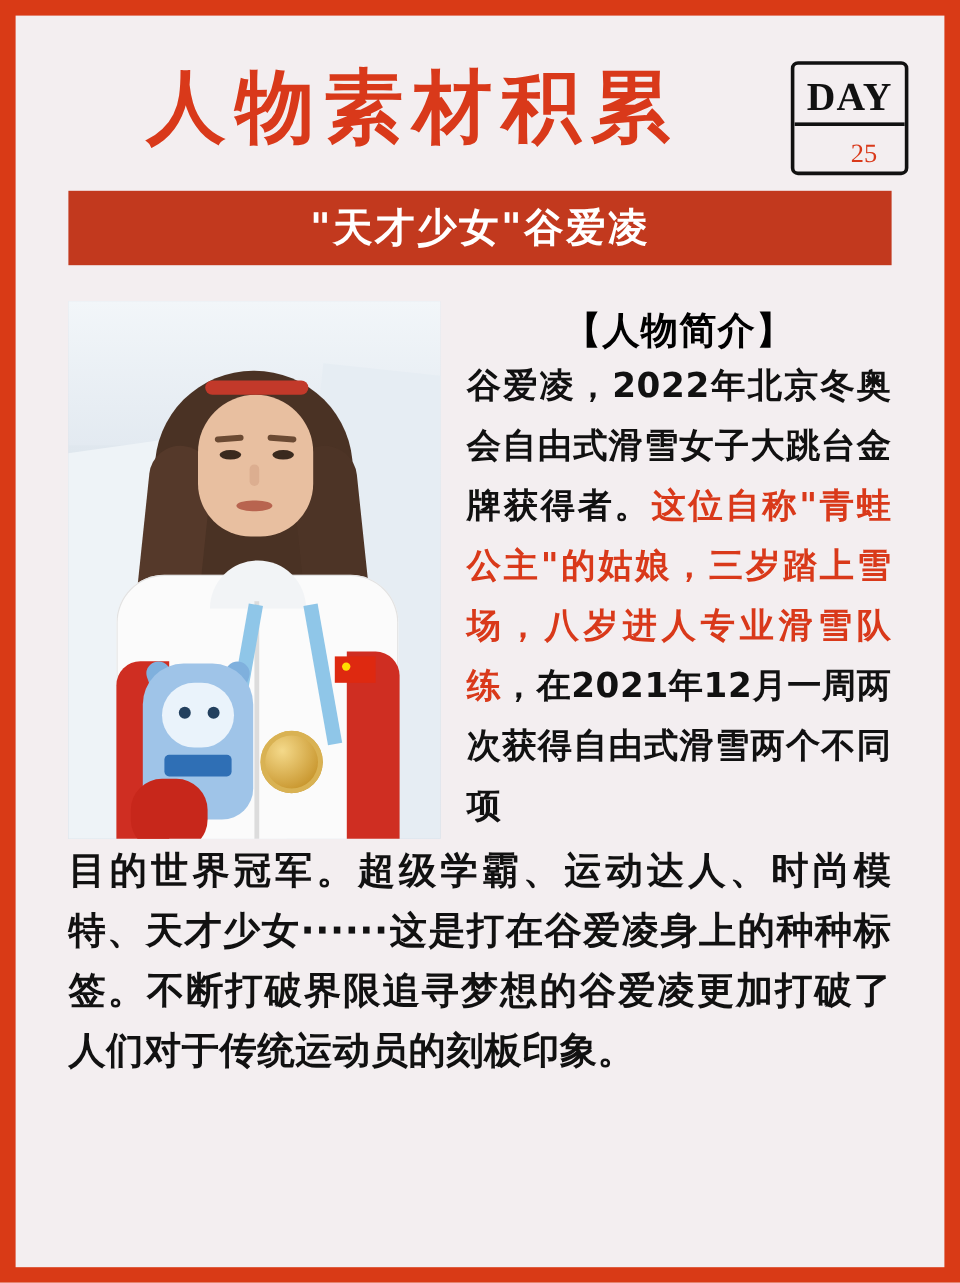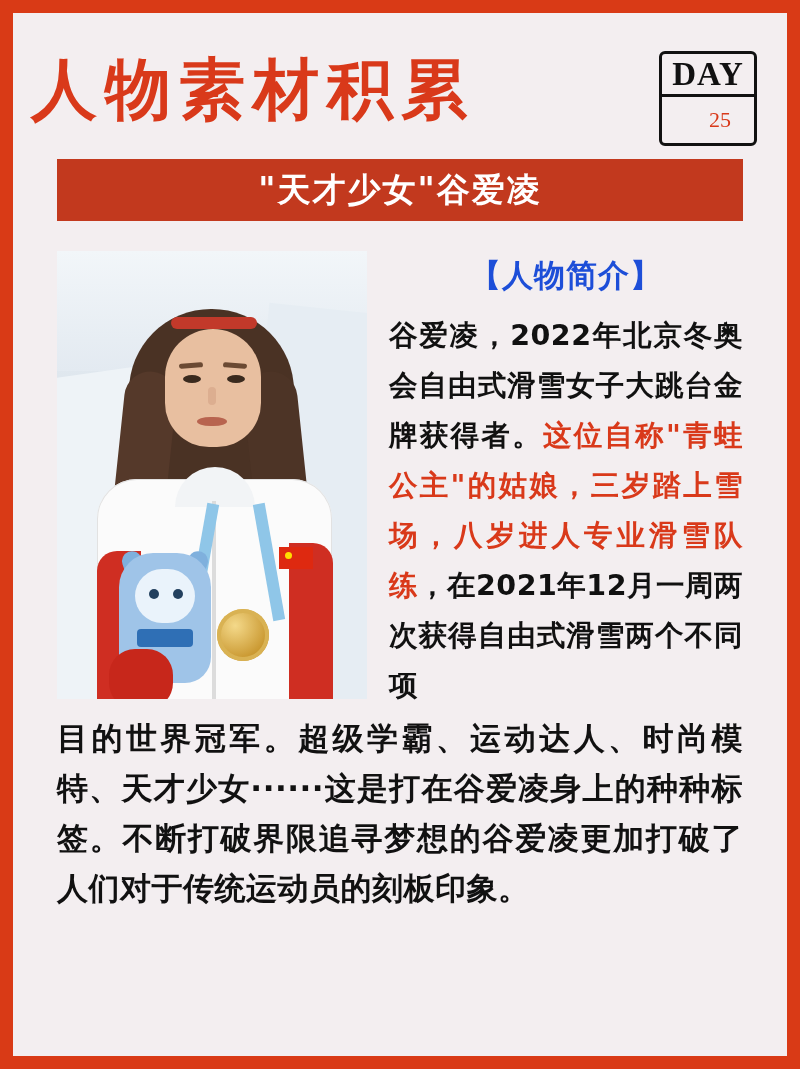--- a/index.html
+++ b/index.html
@@ -35,21 +35,21 @@
   }
 
   
   .header {
     position: relative;
     height: 130px;
     padding-top: 38px;
   }
 
   .main-title {
-    text-align: left;
+    text-align: center;
     color: #d9391a;
     font-size: 66px;
     font-weight: bold;
     letter-spacing: 8px;
     font-family: "DejaVu Sans", "Liberation Sans", sans-serif;
     line-height: 78px;
     padding-left: 18px;
     padding-right: 130px;
   }
 
@@ -64,21 +64,21 @@
     background: #f3eef0;
     text-align: center;
     overflow: hidden;
   }
   .day-badge .day-word {
     font-size: 33px;
     font-weight: bold;
     color: #111;
     letter-spacing: 1px;
     line-height: 40px;
-    padding-top: 0;
+    padding-top: 8px;
     font-family: "Liberation Serif", serif;
   }
   .day-badge .day-rule {
     width: 100%;
     height: 3px;
     background: #111;
   }
   .day-badge .day-num {
     font-size: 22px;
     color: #d9391a;
@@ -177,26 +177,25 @@
   .ph-ribbonR { position:absolute; left:206px; top:252px; width:12px; height:118px; background:#8fc6e8; transform:rotate(-10deg); }
   .ph-medal { position:absolute; left:160px; top:358px; width:52px; height:52px; background:radial-gradient(circle at 35% 32%, #f4d98a, #c9972f 70%); border-radius:50%; box-shadow: inset 0 0 0 4px #d9b253; }
   .ph-hand { position:absolute; left:52px; top:398px; width:64px; height:60px; background:#c7271b; border-radius:26px; }
 
   .intro-col {
     flex: 1;
     padding-top: 4px;
   }
 
   .intro-heading {
-    color: #1d4ed8;
+    color: #000000;
     font-size: 31px;
     font-weight: bold;
     text-align: center;
     letter-spacing: 1px;
-    margin-bottom: 14px;
     font-family: "DejaVu Sans", "Liberation Sans", sans-serif;
   }
 
   .para {
     font-size: 28.5px;
     line-height: 50px;
     color: #111111;
     text-align: justify;
     text-justify: inter-ideograph;
     font-family: "DejaVu Sans", "Liberation Sans", sans-serif;

